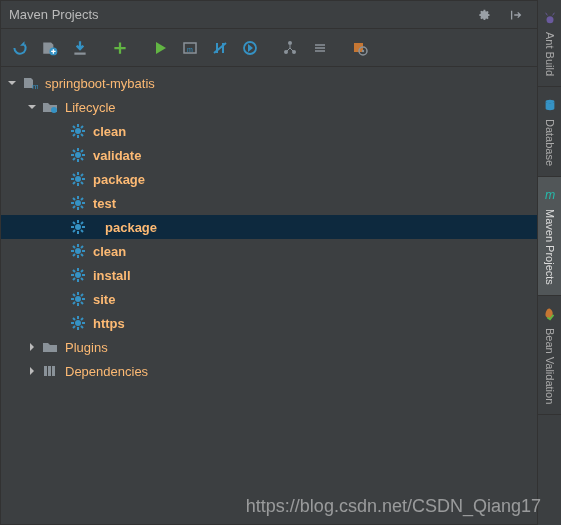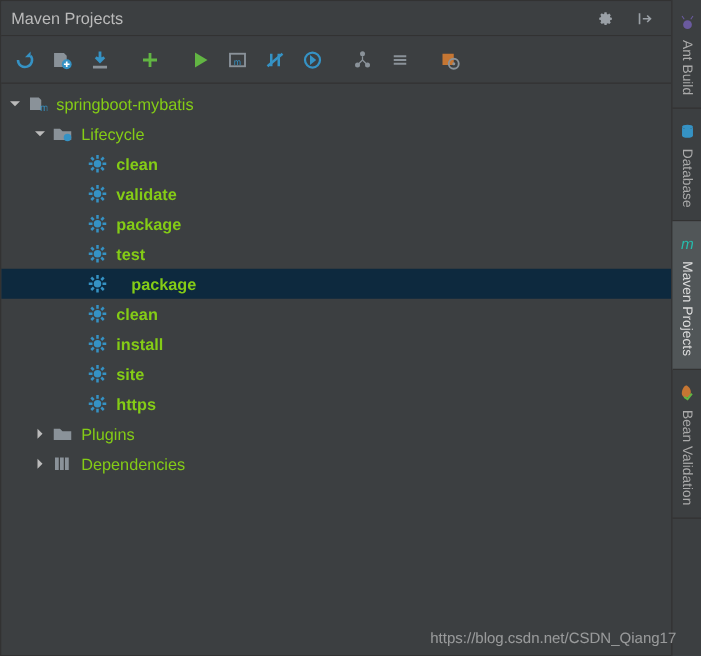--- a/index.html
+++ b/index.html
@@ -37,37 +37,37 @@
   .row.selected { background: #0d293e; gap: 12px; }
   .indent0 { padding-left: 4px; }
   .indent1 { padding-left: 24px; }
   .indent3 { padding-left: 68px; font-weight: bold; }
   .arrow {
     width: 14px; height: 14px; display: inline-flex; align-items: center; justify-content: center;
     margin-right: 2px;
   }
   .arrow svg { width: 10px; height: 10px; }
   .node-icon { width: 18px; height: 18px; display: inline-flex; align-items: center; justify-content: center; margin-right: 6px; }
-  .node-label { color: #84cc16; }
+  .node-label { color: #fdba74; }
   .sidebar {
     width: 24px; background: #3c3f41;
     border-left: 1px solid #323232;
     display: flex; flex-direction: column;
   }
   .side-tab {
     writing-mode: vertical-rl;
     padding: 10px 3px; font-size: 11px; color: #aaaaaa;
     display: flex; align-items: center; gap: 6px;
     border-bottom: 1px solid #323232; cursor: pointer;
   }
   .side-tab.active { background: #515658; color: #ddd; }
   .side-icon { writing-mode: horizontal-tb; width: 16px; height: 16px; display: flex; align-items: center; justify-content: center; }
   .watermark {
     position: absolute; bottom: 8px; right: 20px;
-    color: rgba(230,230,230,0.55); font-size: 12px;
+    color: rgba(230,230,230,0.55); font-size: 18px;
     pointer-events: none;
   }
 </style>
 </head>
 <body>
 
 <div class="main">
   <div class="panel">
     <div class="header">
       <span class="header-title">Maven Projects</span>

